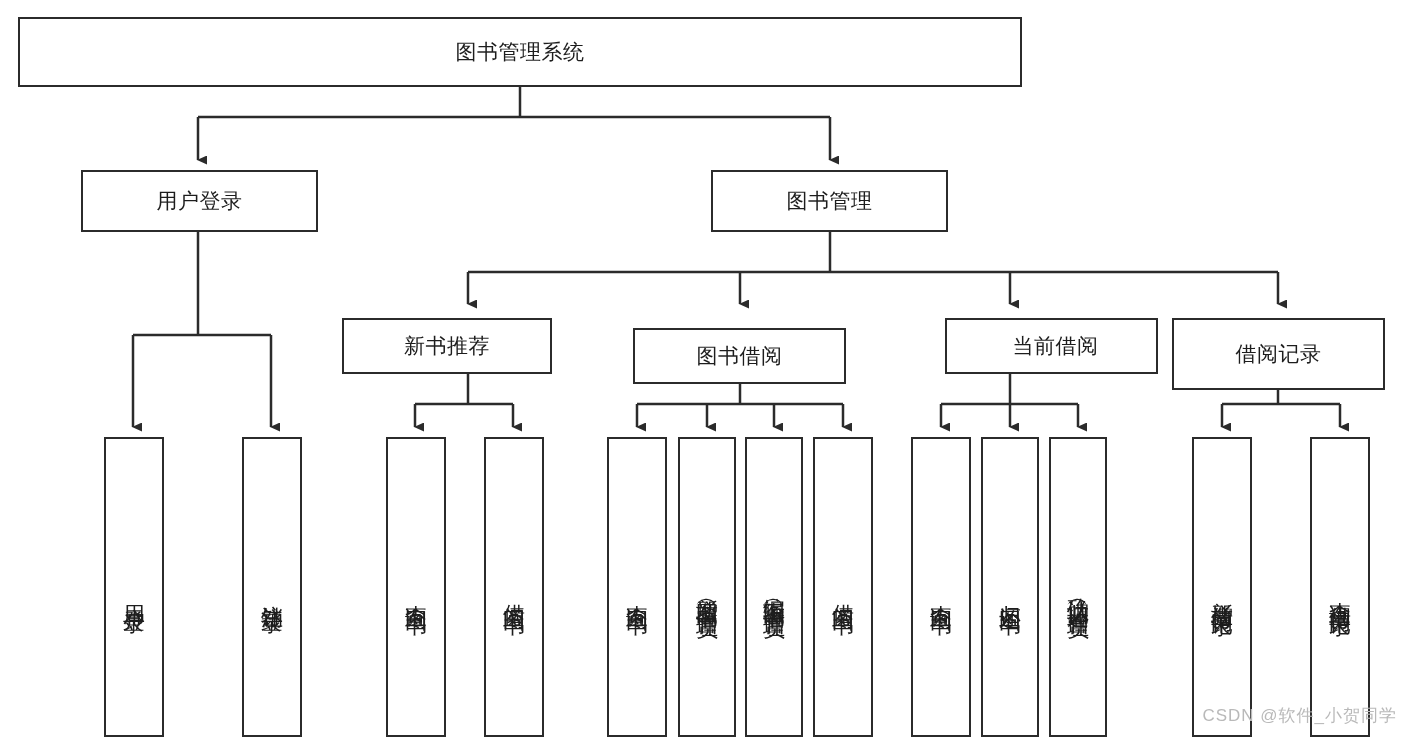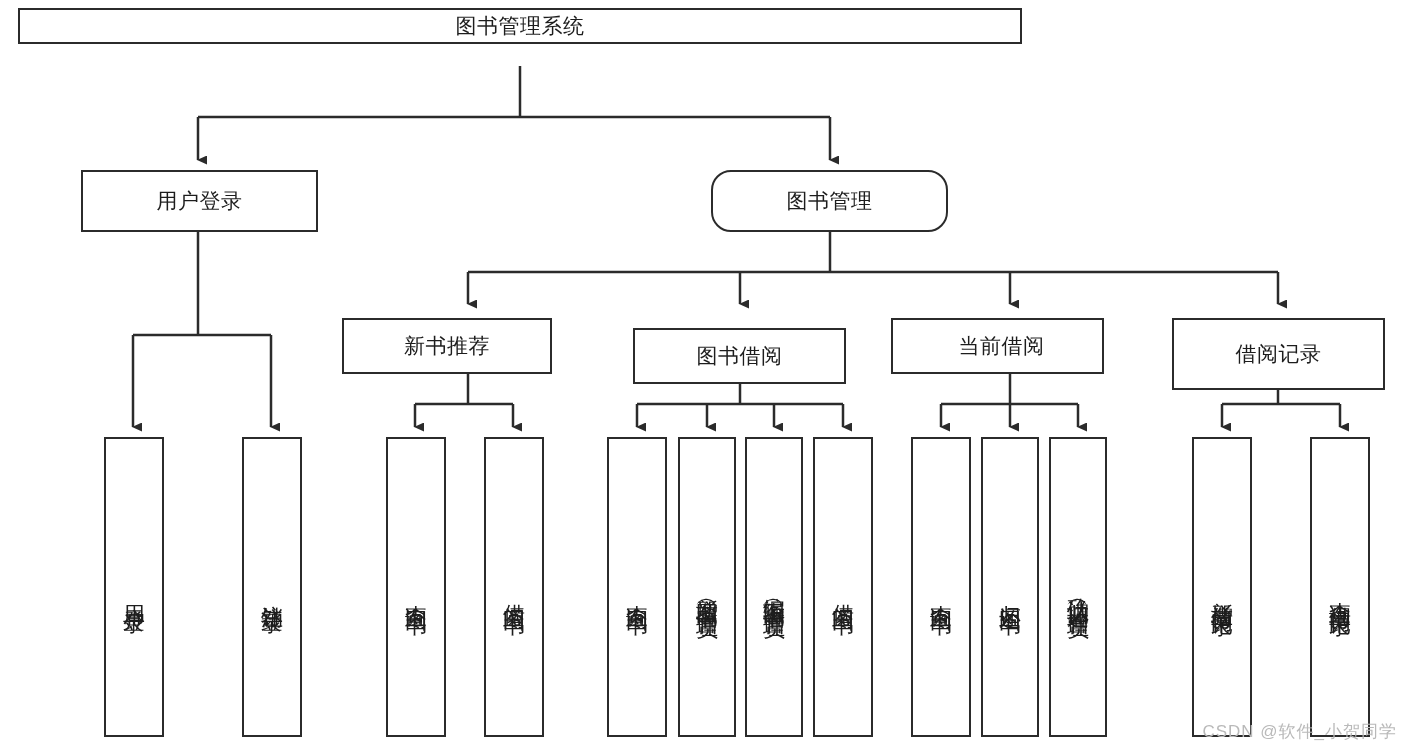--- a/index.html
+++ b/index.html
@@ -54,21 +54,21 @@
     writing-mode: vertical-rl;
     text-orientation: upright;
     font-size: 22px;
     letter-spacing: 3px;
     line-height: 1;
     white-space: nowrap;
   }
   #watermark {
     position: absolute;
     right: 8px;
-    bottom: 4px;
+    bottom: 20px;
     font-size: 17px;
     color: #b9b9b9;
     letter-spacing: 1px;
     white-space: nowrap;
     user-select: none;
   }
 </style>
 </head>
 <body>
 
@@ -118,38 +118,38 @@
       <path d="M1010,404 L1010,427" marker-end="url(#arrow)"></path>
       <path d="M1078,404 L1078,427" marker-end="url(#arrow)"></path>
 
       <path d="M1278,374 L1278,404"></path>
       <path d="M1222,404 L1340,404"></path>
       <path d="M1222,404 L1222,427" marker-end="url(#arrow)"></path>
       <path d="M1340,404 L1340,427" marker-end="url(#arrow)"></path>
     </g>
   </svg>
 
-  <div class="node root" style="left:18px; top:8px; width:1004px; height:36px;">
+  <div class="node root" style="left:18px; top:17px; width:1004px; height:70px;">
     <span class="label">图书管理系统</span>
   </div>
 
   <div class="node branch" style="left:81px; top:170px; width:237px; height:62px;">
     <span class="label">用户登录</span>
   </div>
-  <div class="node branch" style="left:711px; top:170px; width:237px; height:62px;border-radius:20px;">
+  <div class="node branch" style="left:711px; top:170px; width:237px; height:62px;">
     <span class="label">图书管理</span>
   </div>
 
   <div class="node branch" style="left:342px; top:318px; width:210px; height:56px;">
     <span class="label">新书推荐</span>
   </div>
   <div class="node branch" style="left:633px; top:328px; width:213px; height:56px;">
     <span class="label">图书借阅</span>
   </div>
-  <div class="node branch" style="left:891px; top:318px; width:213px; height:56px;padding-left:8px;">
+  <div class="node branch" style="left:945px; top:318px; width:213px; height:56px;padding-left:8px;">
     <span class="label">当前借阅</span>
   </div>
   <div class="node branch" style="left:1172px; top:318px; width:213px; height:72px;">
     <span class="label">借阅记录</span>
   </div>
 
   <div class="node leaf" style="left:104px; top:437px; width:60px; height:300px;">
     <span class="label" style="margin-top: 142px;">用户登录</span>
   </div>
   <div class="node leaf" style="left:242px; top:437px; width:60px; height:300px;">

